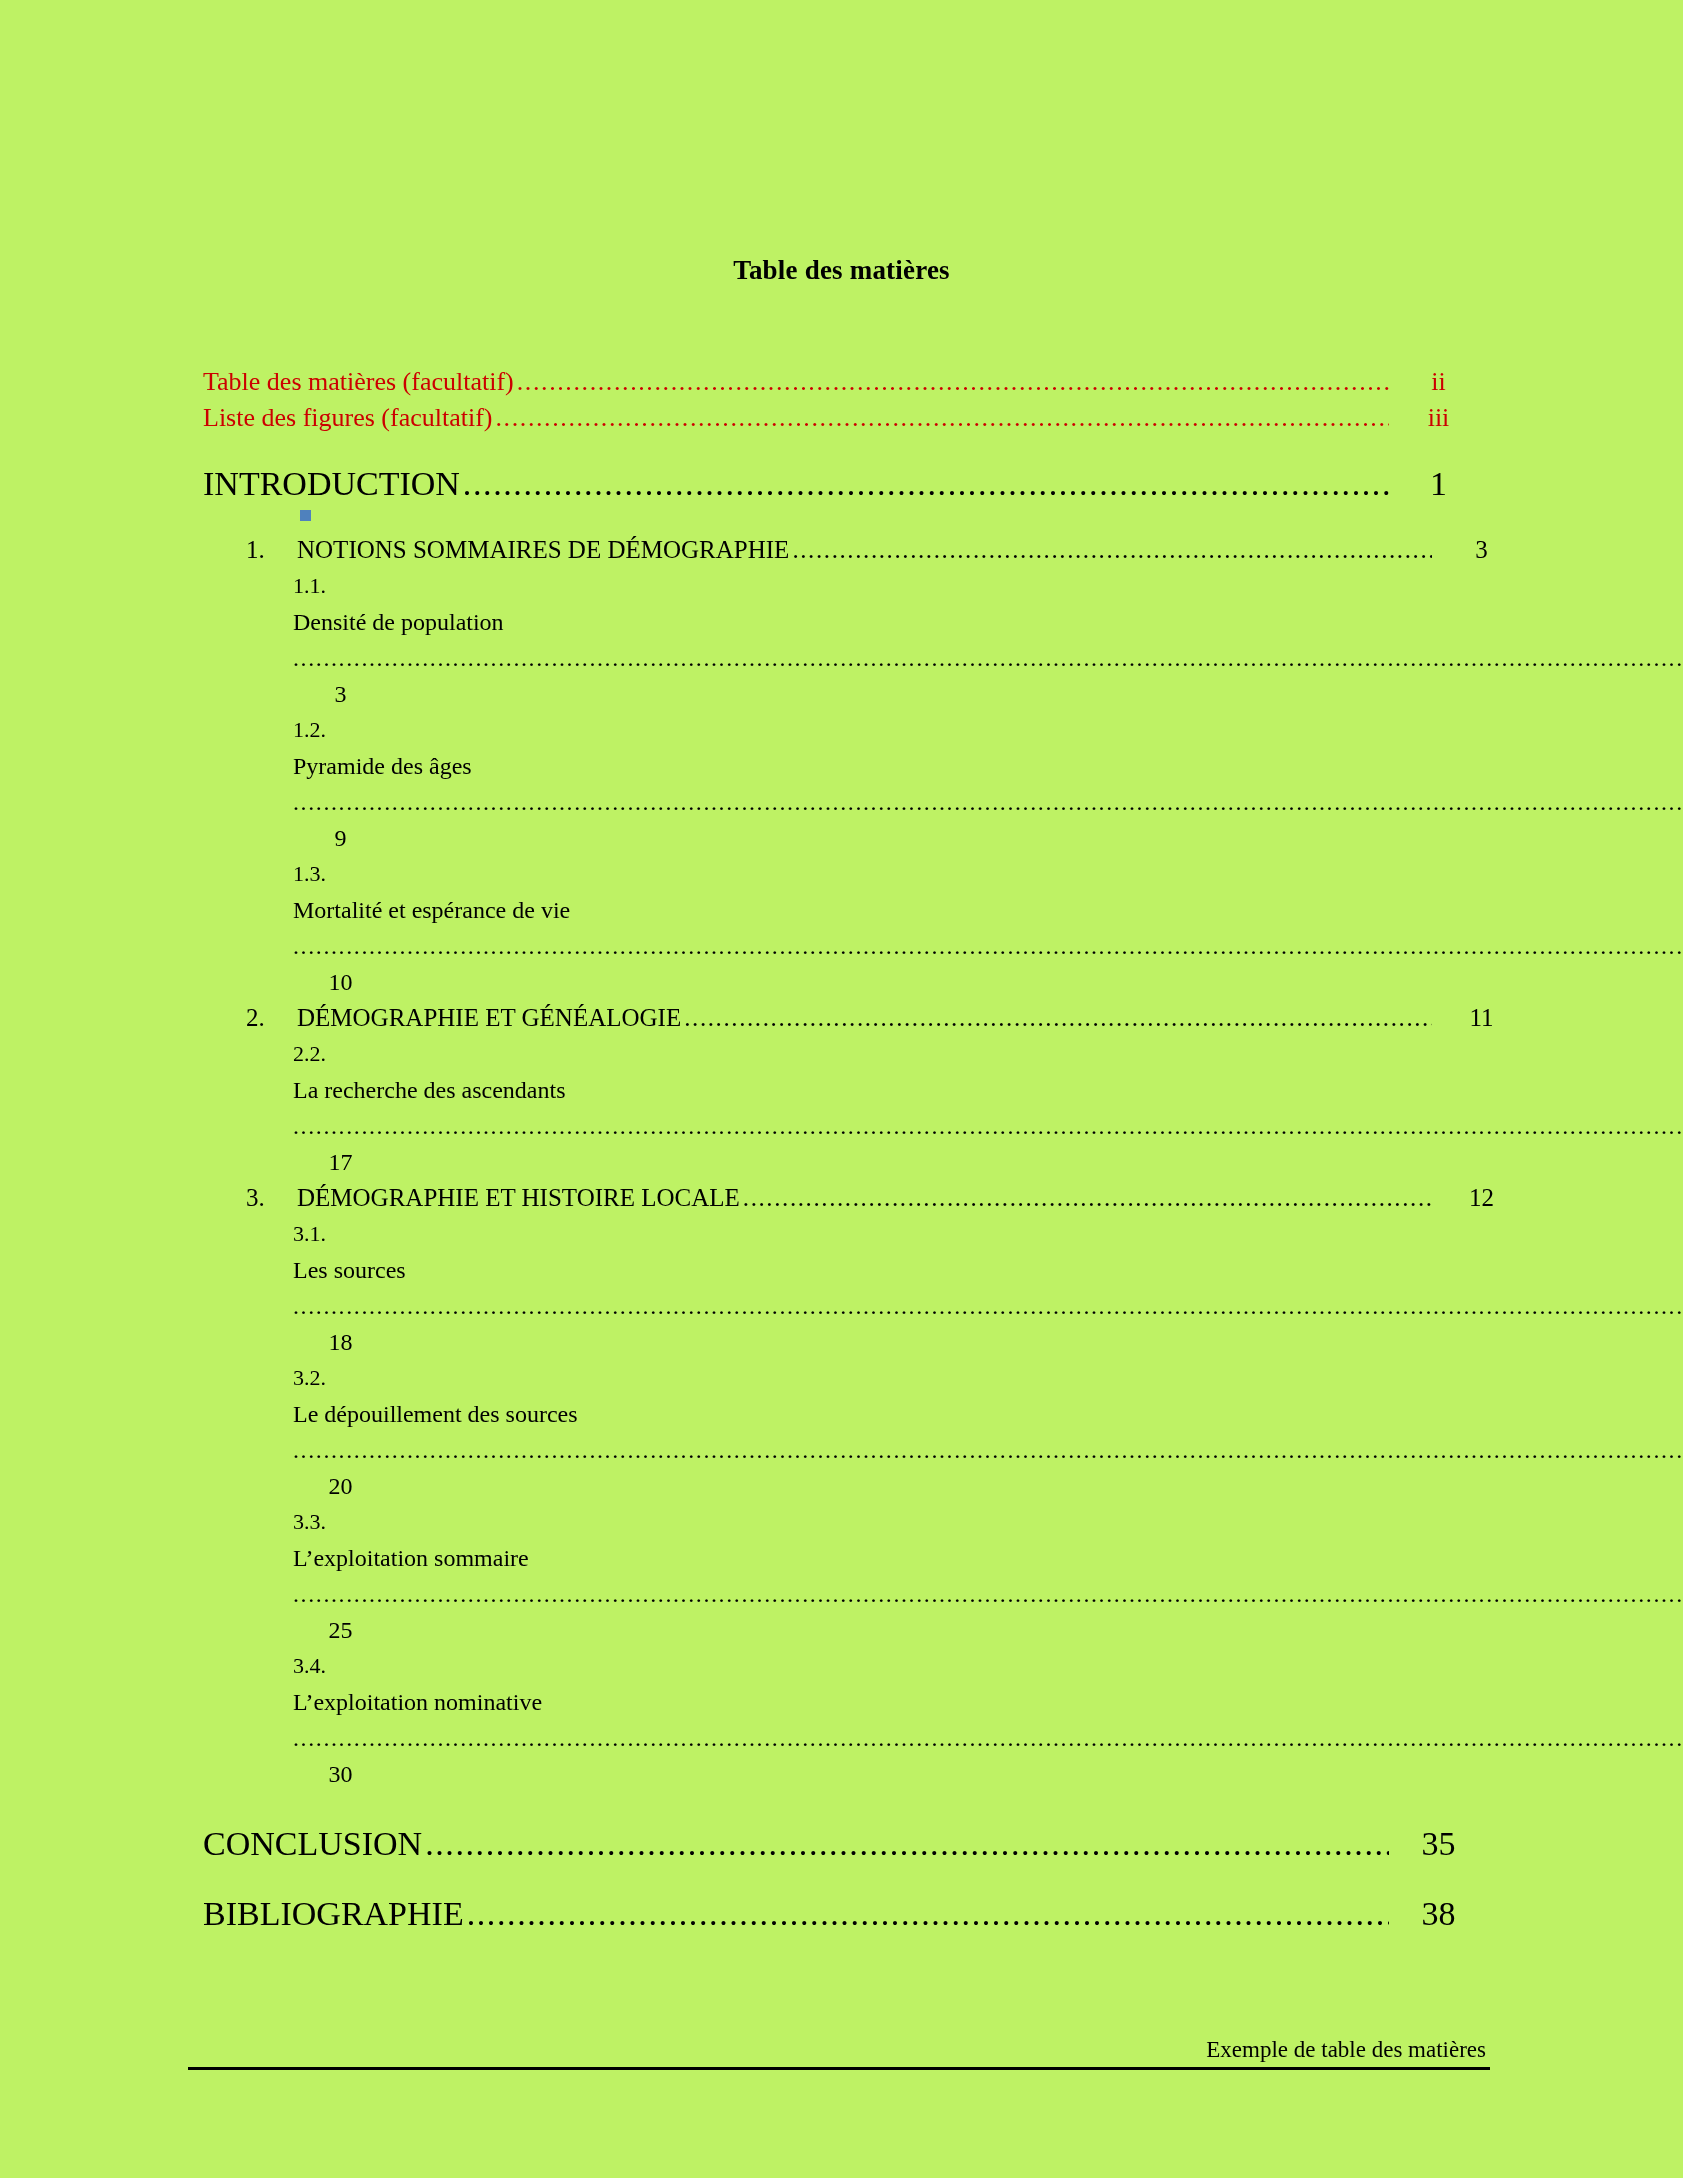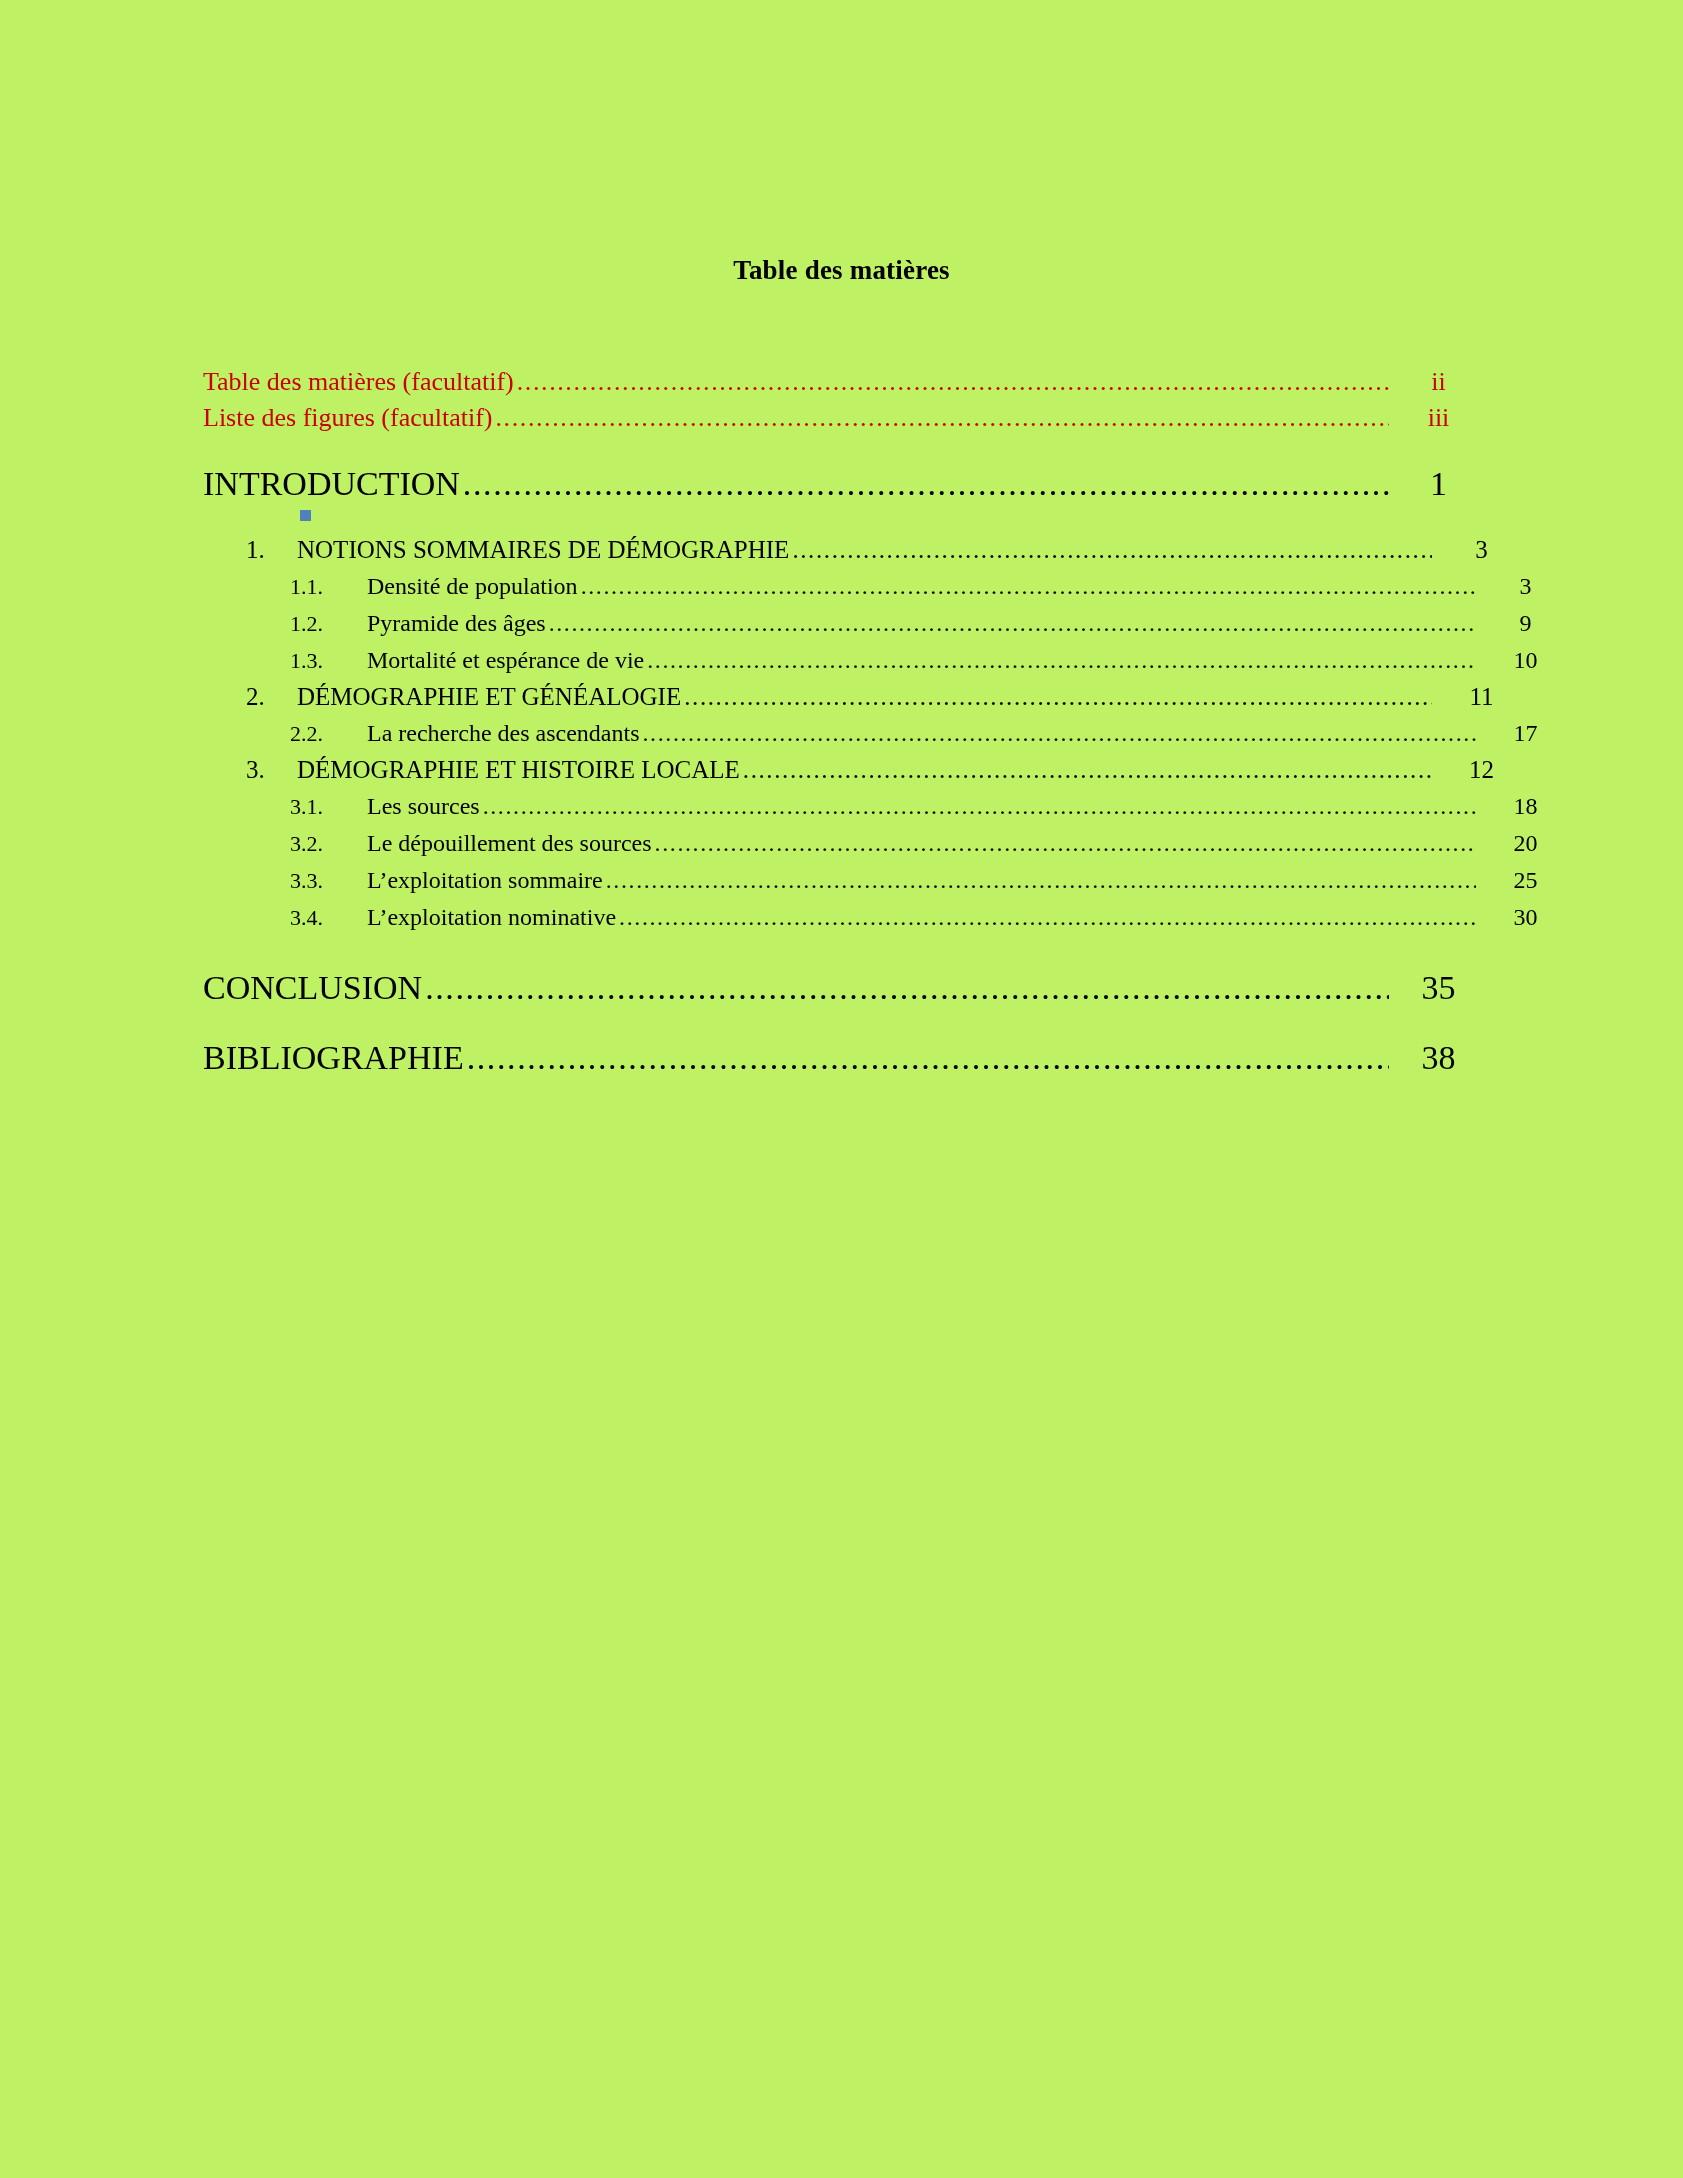--- a/index.html
+++ b/index.html
@@ -104,20 +104,21 @@
   }
   .lvl-1 .entry-label {
     padding-left: 0px;
   }
 
   .lvl-2 {
     color: #000000;
     font-size: 24px;
     line-height: 36px;
     padding-left: 87px;
+    flex-direction: column;
   }
   .lvl-2 .entry-num {
     width: 77px;
     font-size: 22px;
   }
   .spacer-md { height: 30px; }
   .spacer-lg { height: 34px; }
 
   
   .bullet-row {
@@ -274,15 +275,19 @@
     <div class="spacer-lg"></div>
 
     <div class="toc-entry lvl-top">
       <span class="entry-label">BIBLIOGRAPHIE</span>
       <span class="leader"></span>
       <span class="entry-page">38</span>
     </div>
 
   </div>
 
+  <div class="footer">
+    <div class="footer-text">Exemple de table des matières</div>
+    <div class="footer-rule"></div>
+  </div>
 
 </div>
 
 
 </body></html>

